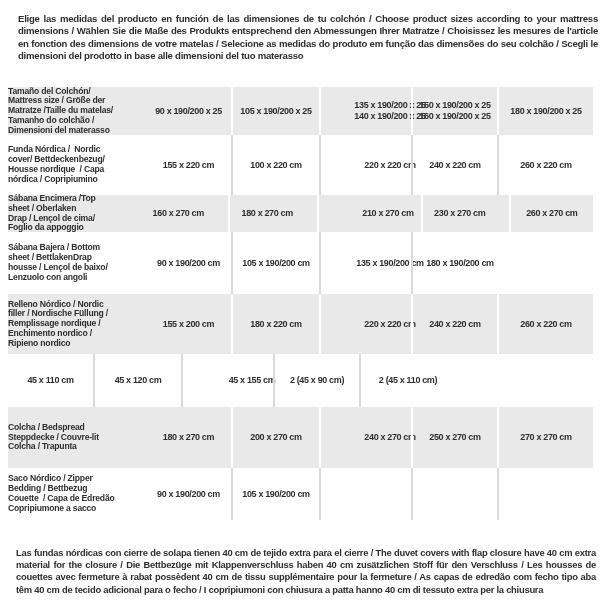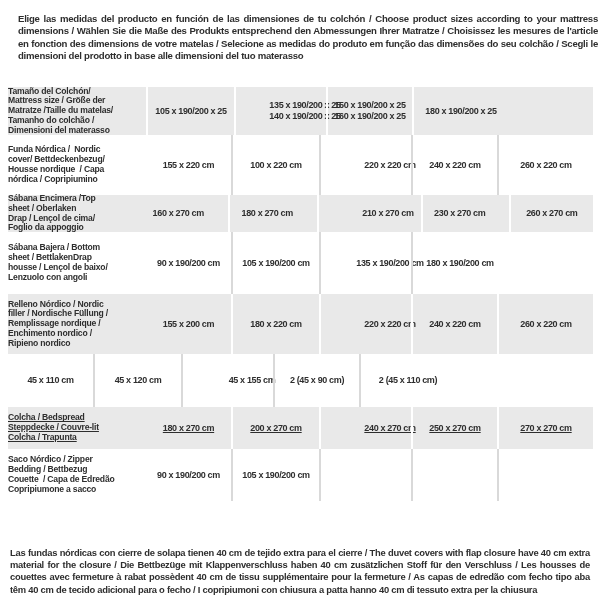--- a/index.html
+++ b/index.html
@@ -21,37 +21,38 @@
     line-height:9.8px;letter-spacing:-0.2px;white-space:pre;
   }
   .cell.val{
     justify-content:center;text-align:center;font-size:9px;font-weight:700;
     letter-spacing:-0.35px;line-height:11px;white-space:pre;
   }
   .c1{width:85px;} .c2{width:88px;} .c3{width:92px;padding-left:48px;} .c4{width:86px;} .c5{width:96px;}
   .t-row .sep{border-left:2px solid #d9d9d9;}
   .t-row.gray .sep{border-left-color:#ffffff;}
   .footer{
-    position:absolute;top:547px;left:10px;width:580px;margin:0;
+    position:absolute;top:547px;left:16px;width:580px;margin:0;
     font-size:9.4px;font-weight:700;line-height:12.2px;letter-spacing:-0.25px;
     text-align:justify;color:#2e2e2e;
   }
 </style>
 </head>
 <body>
 
 <div class="page">
   <p class="intro">Elige las medidas del producto en función de las dimensiones de tu colchón / Choose product sizes according to your mattress dimensions / Wählen Sie die Maße des Produkts entsprechend den Abmessungen Ihrer Matratze / Choisissez les mesures de l'article en fonction des dimensions de votre matelas / Selecione as medidas do produto em função das dimensões do seu colchão / Scegli le dimensioni del prodotto in base alle dimensioni del tuo materasso</p>
   <div class="size-table" id="size-table">
       <div class="t-row gray" style="height: 48px;">
         <div class="cell label">Tamaño del Colchón/
 Mattress size / Größe der
 Matratze /Taille du matelas/
 Tamanho do colchão /
 Dimensioni del materasso</div>
+        <div class="cell val c1">90 x 190/200 x 25</div>
         <div class="cell val c2 sep">105 x 190/200 x 25</div>
         <div class="cell val c3 sep">135 x 190/200 x 25
 140 x 190/200 x 25</div>
         <div class="cell val c4 sep">150 x 190/200 x 25
 160 x 190/200 x 25</div>
         <div class="cell val c5 sep">180 x 190/200 x 25</div>
       </div>
       <div class="t-row" style="height: 60px;">
         <div class="cell label">Funda Nórdica /  Nordic
 cover/ Bettdeckenbezug/
@@ -96,21 +97,21 @@
         <div class="cell val c4 sep">240 x 220 cm</div>
         <div class="cell val c5 sep">260 x 220 cm</div>
       </div>
       <div class="t-row" style="height: 53px;">
         <div class="cell val c1">45 x 110 cm</div>
         <div class="cell val c2 sep">45 x 120 cm</div>
         <div class="cell val c3 sep">45 x 155 cm</div>
         <div class="cell val c4 sep">2 (45 x 90 cm)</div>
         <div class="cell val c5 sep">2 (45 x 110 cm)</div>
       </div>
-      <div class="t-row gray" style="height: 42px; text-decoration: underline;">
+      <div class="t-row gray" style="height: 61px;">
         <div class="cell label">Colcha / Bedspread
 Steppdecke / Couvre-lit
 Colcha / Trapunta</div>
         <div class="cell val c1">180 x 270 cm</div>
         <div class="cell val c2 sep">200 x 270 cm</div>
         <div class="cell val c3 sep">240 x 270 cm</div>
         <div class="cell val c4 sep">250 x 270 cm</div>
         <div class="cell val c5 sep">270 x 270 cm</div>
       </div>
       <div class="t-row" style="height: 52px;">

